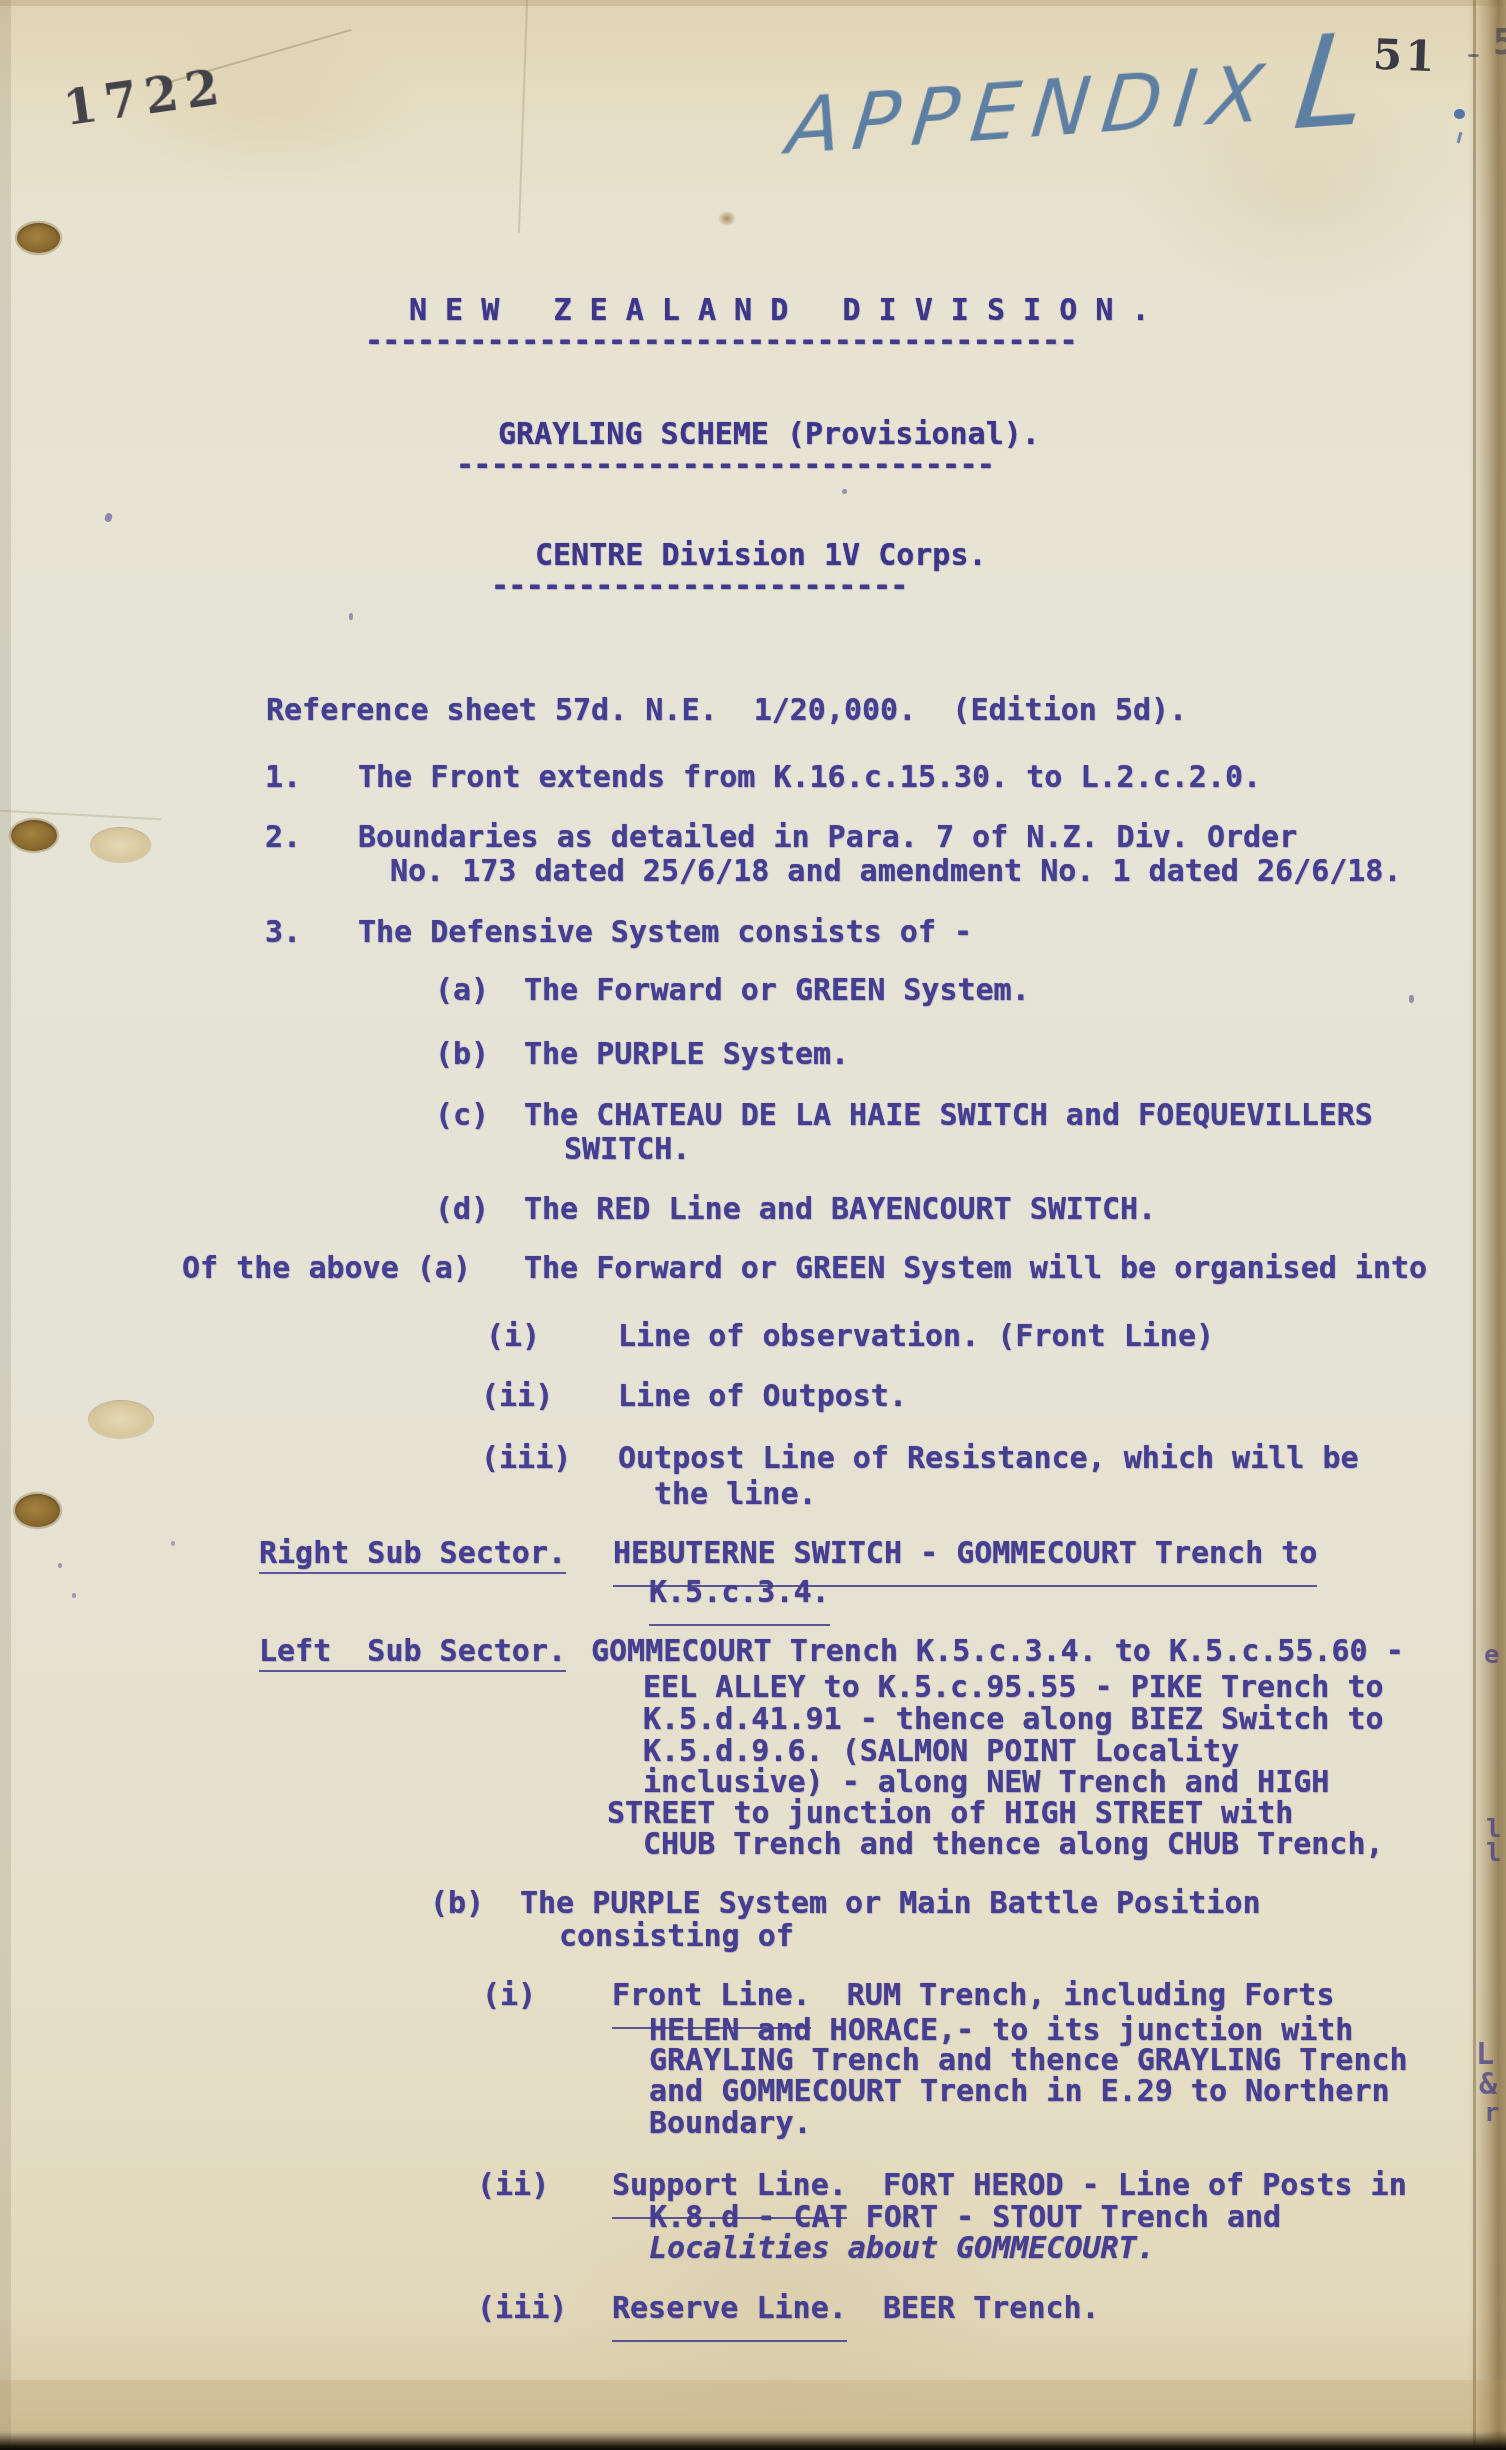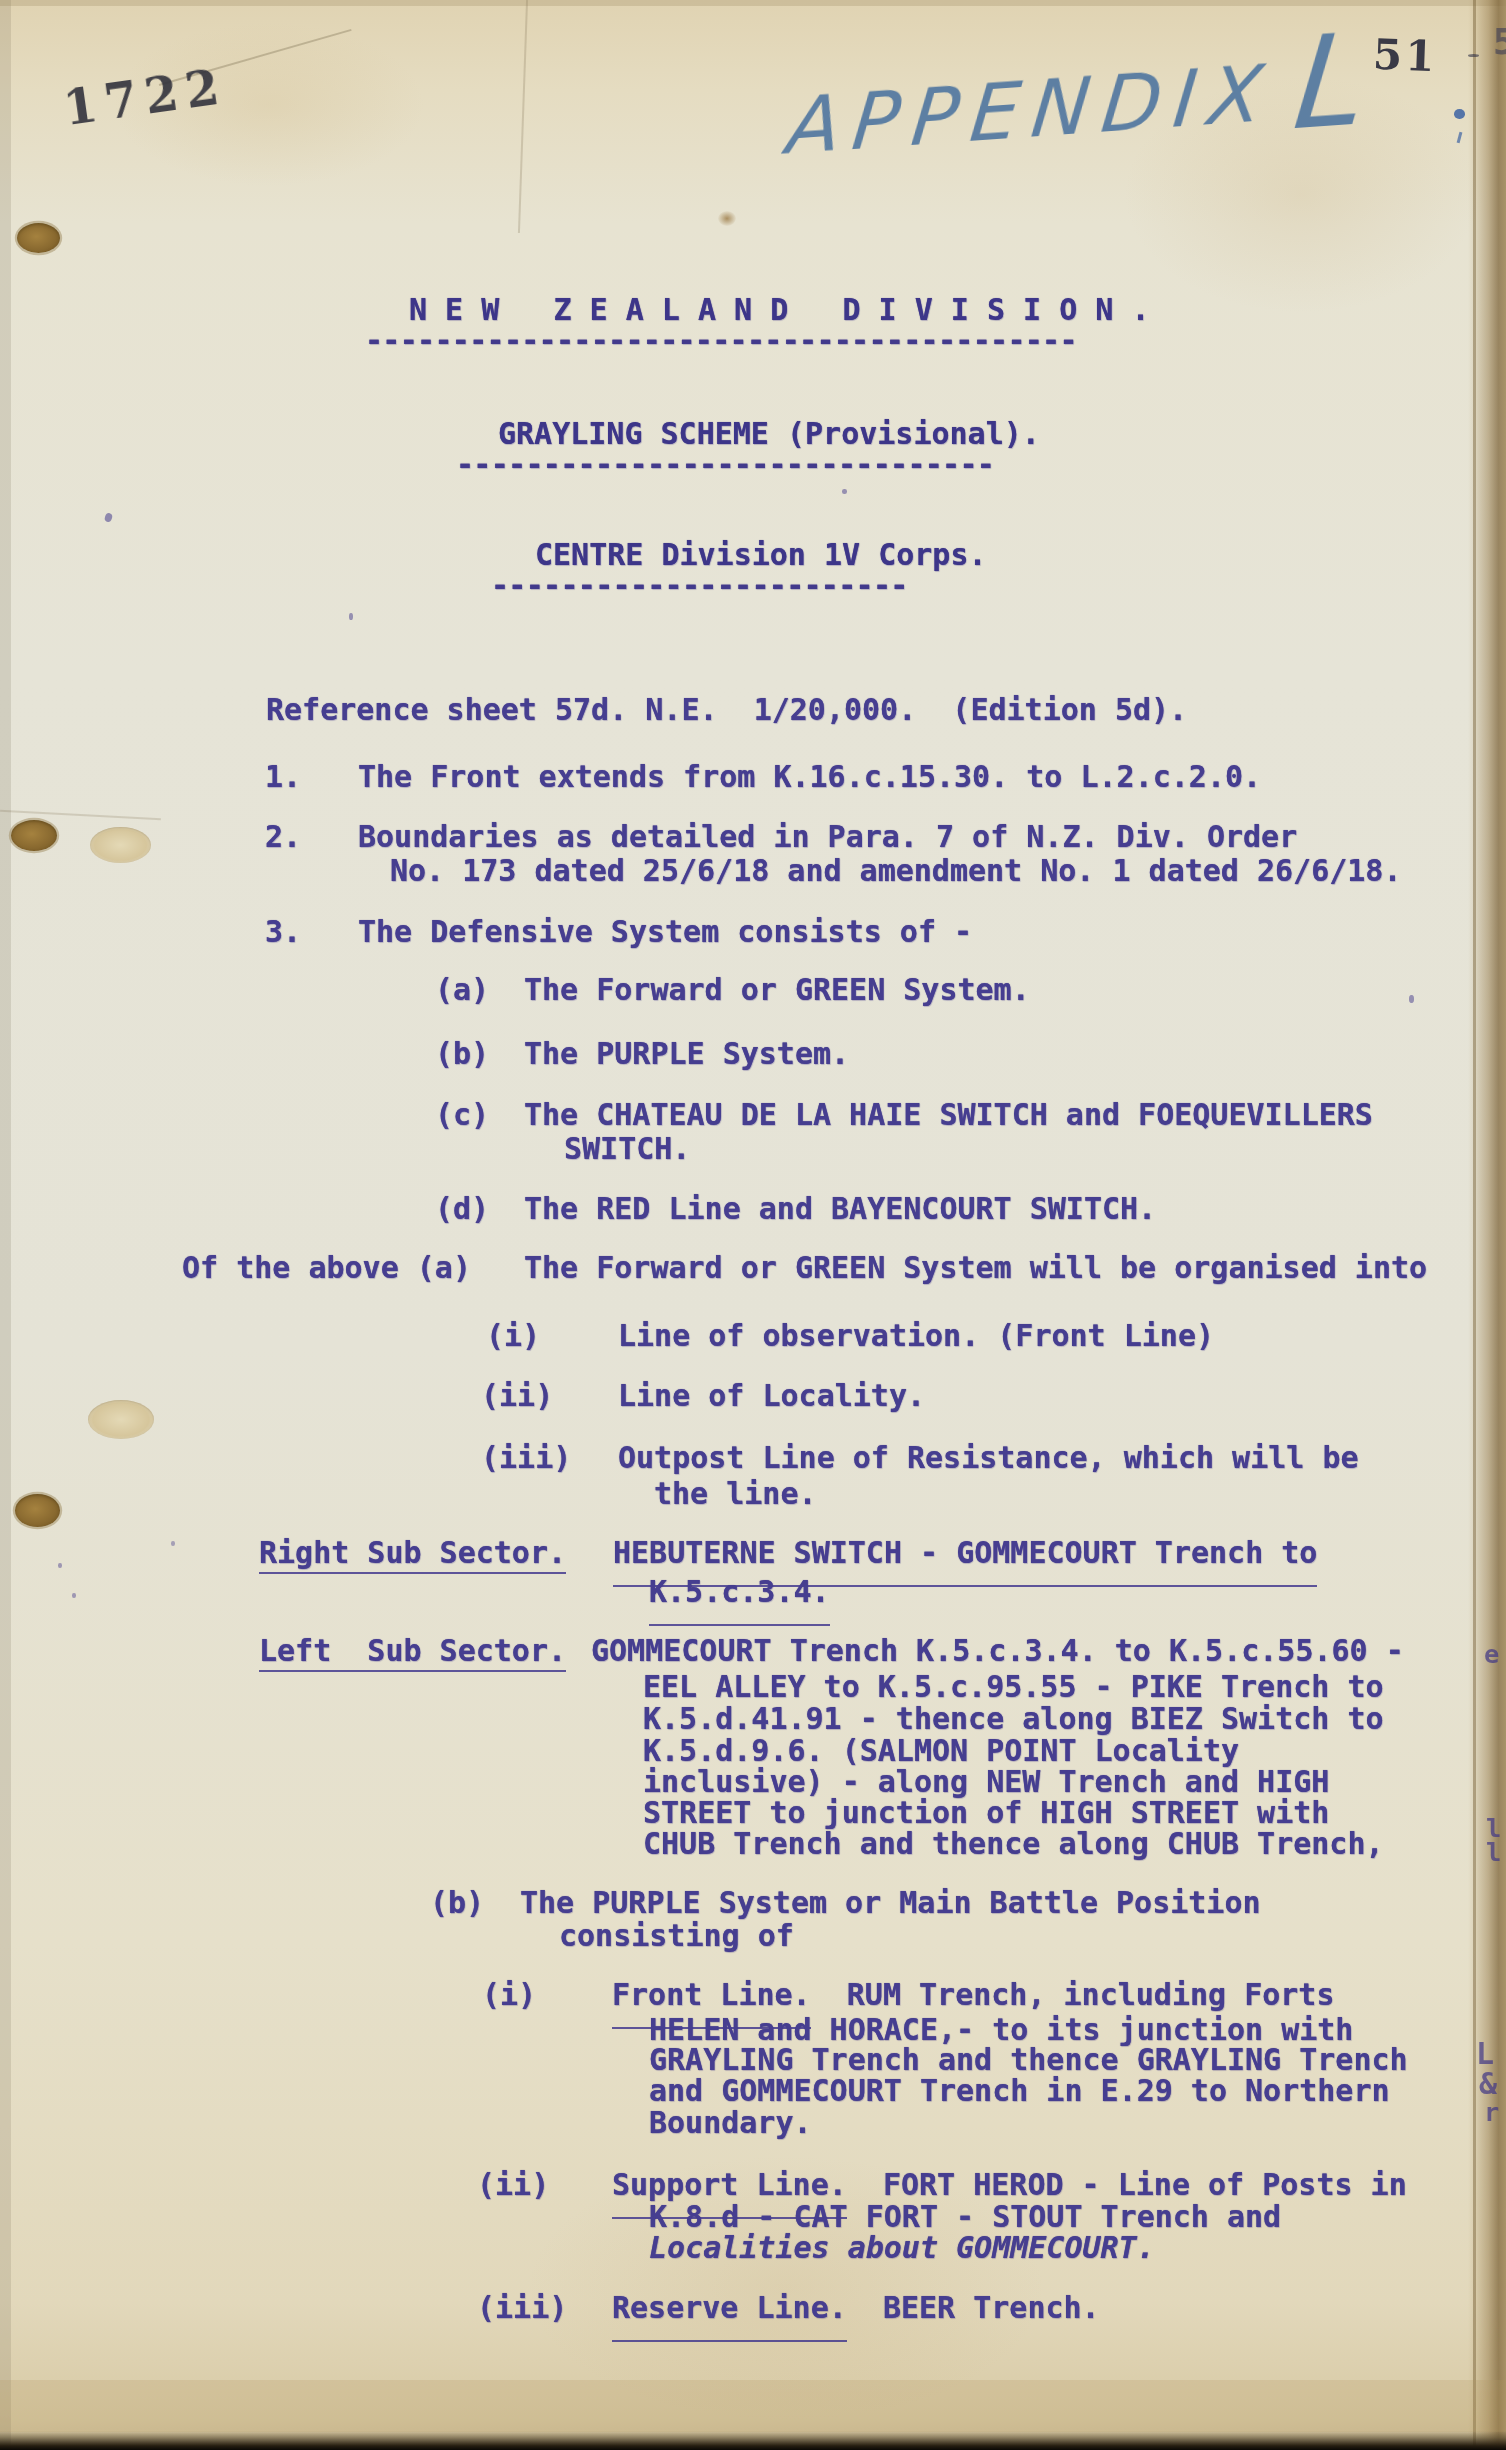--- a/index.html
+++ b/index.html
@@ -116,36 +116,36 @@
 <div class="ln" style="left:564px;top:1131px;">SWITCH.</div>
 <div class="ln" style="left:435px;top:1191px;">(d)</div>
 <div class="ln" style="left:524px;top:1191px;">The RED Line and BAYENCOURT SWITCH.</div>
 
 <div class="ln" style="left:182px;top:1250px;">Of the above (a)</div>
 <div class="ln" style="left:524px;top:1250px;">The Forward or GREEN System will be organised into</div>
 
 <div class="ln" style="left:486px;top:1318px;">(i)</div>
 <div class="ln" style="left:618px;top:1318px;">Line of observation. (Front Line)</div>
 <div class="ln" style="left:481px;top:1378px;">(ii)</div>
-<div class="ln" style="left:618px;top:1378px;">Line of Locality.</div>
+<div class="ln" style="left:618px;top:1378px;">Line of Outpost.</div>
 <div class="ln" style="left:481px;top:1440px;">(iii)</div>
 <div class="ln" style="left:618px;top:1440px;">Outpost Line of Resistance, which will be</div>
 <div class="ln" style="left:654px;top:1476px;">the line.</div>
 
 <div class="ln lbl" style="left:259px;top:1535px;">Right Sub Sector.</div>
 <div class="ln ul" style="left:613px;top:1535px;">HEBUTERNE SWITCH - GOMMECOURT Trench to</div>
 <div class="ln ul" style="left:649px;top:1574px;">K.5.c.3.4.</div>
 
 <div class="ln lbl" style="left:259px;top:1633px;">Left  Sub Sector.</div>
 <div class="ln" style="left:591px;top:1633px;">GOMMECOURT Trench K.5.c.3.4. to K.5.c.55.60 -</div>
 <div class="ln" style="left:643px;top:1669px;">EEL ALLEY to K.5.c.95.55 - PIKE Trench to</div>
 <div class="ln" style="left:643px;top:1701px;">K.5.d.41.91 - thence along BIEZ Switch to</div>
 <div class="ln" style="left:643px;top:1733px;">K.5.d.9.6. (SALMON POINT Locality</div>
 <div class="ln" style="left:643px;top:1764px;">inclusive) - along NEW Trench and HIGH</div>
-<div class="ln" style="left:643px;top:1795px;">STREET to junction of HIGH STREET with</div>
+<div class="ln" style="left:607px;top:1795px;">STREET to junction of HIGH STREET with</div>
 <div class="ln" style="left:643px;top:1826px;">CHUB Trench and thence along CHUB Trench,</div>
 
 <div class="ln" style="left:430px;top:1885px;">(b)</div>
 <div class="ln" style="left:520px;top:1885px;">The PURPLE System or Main Battle Position</div>
 <div class="ln" style="left:559px;top:1918px;">consisting of</div>
 
 <div class="ln" style="left:482px;top:1977px;">(i)</div>
 <div class="ln" style="left:612px;top:1977px;"><span class="ul">Front Line.</span><span>  </span><span>RUM Trench, including Forts</span></div>
 <div class="ln" style="left:649px;top:2012px;">HELEN and HORACE,- to its junction with</div>
 <div class="ln" style="left:649px;top:2042px;">GRAYLING Trench and thence GRAYLING Trench</div>

